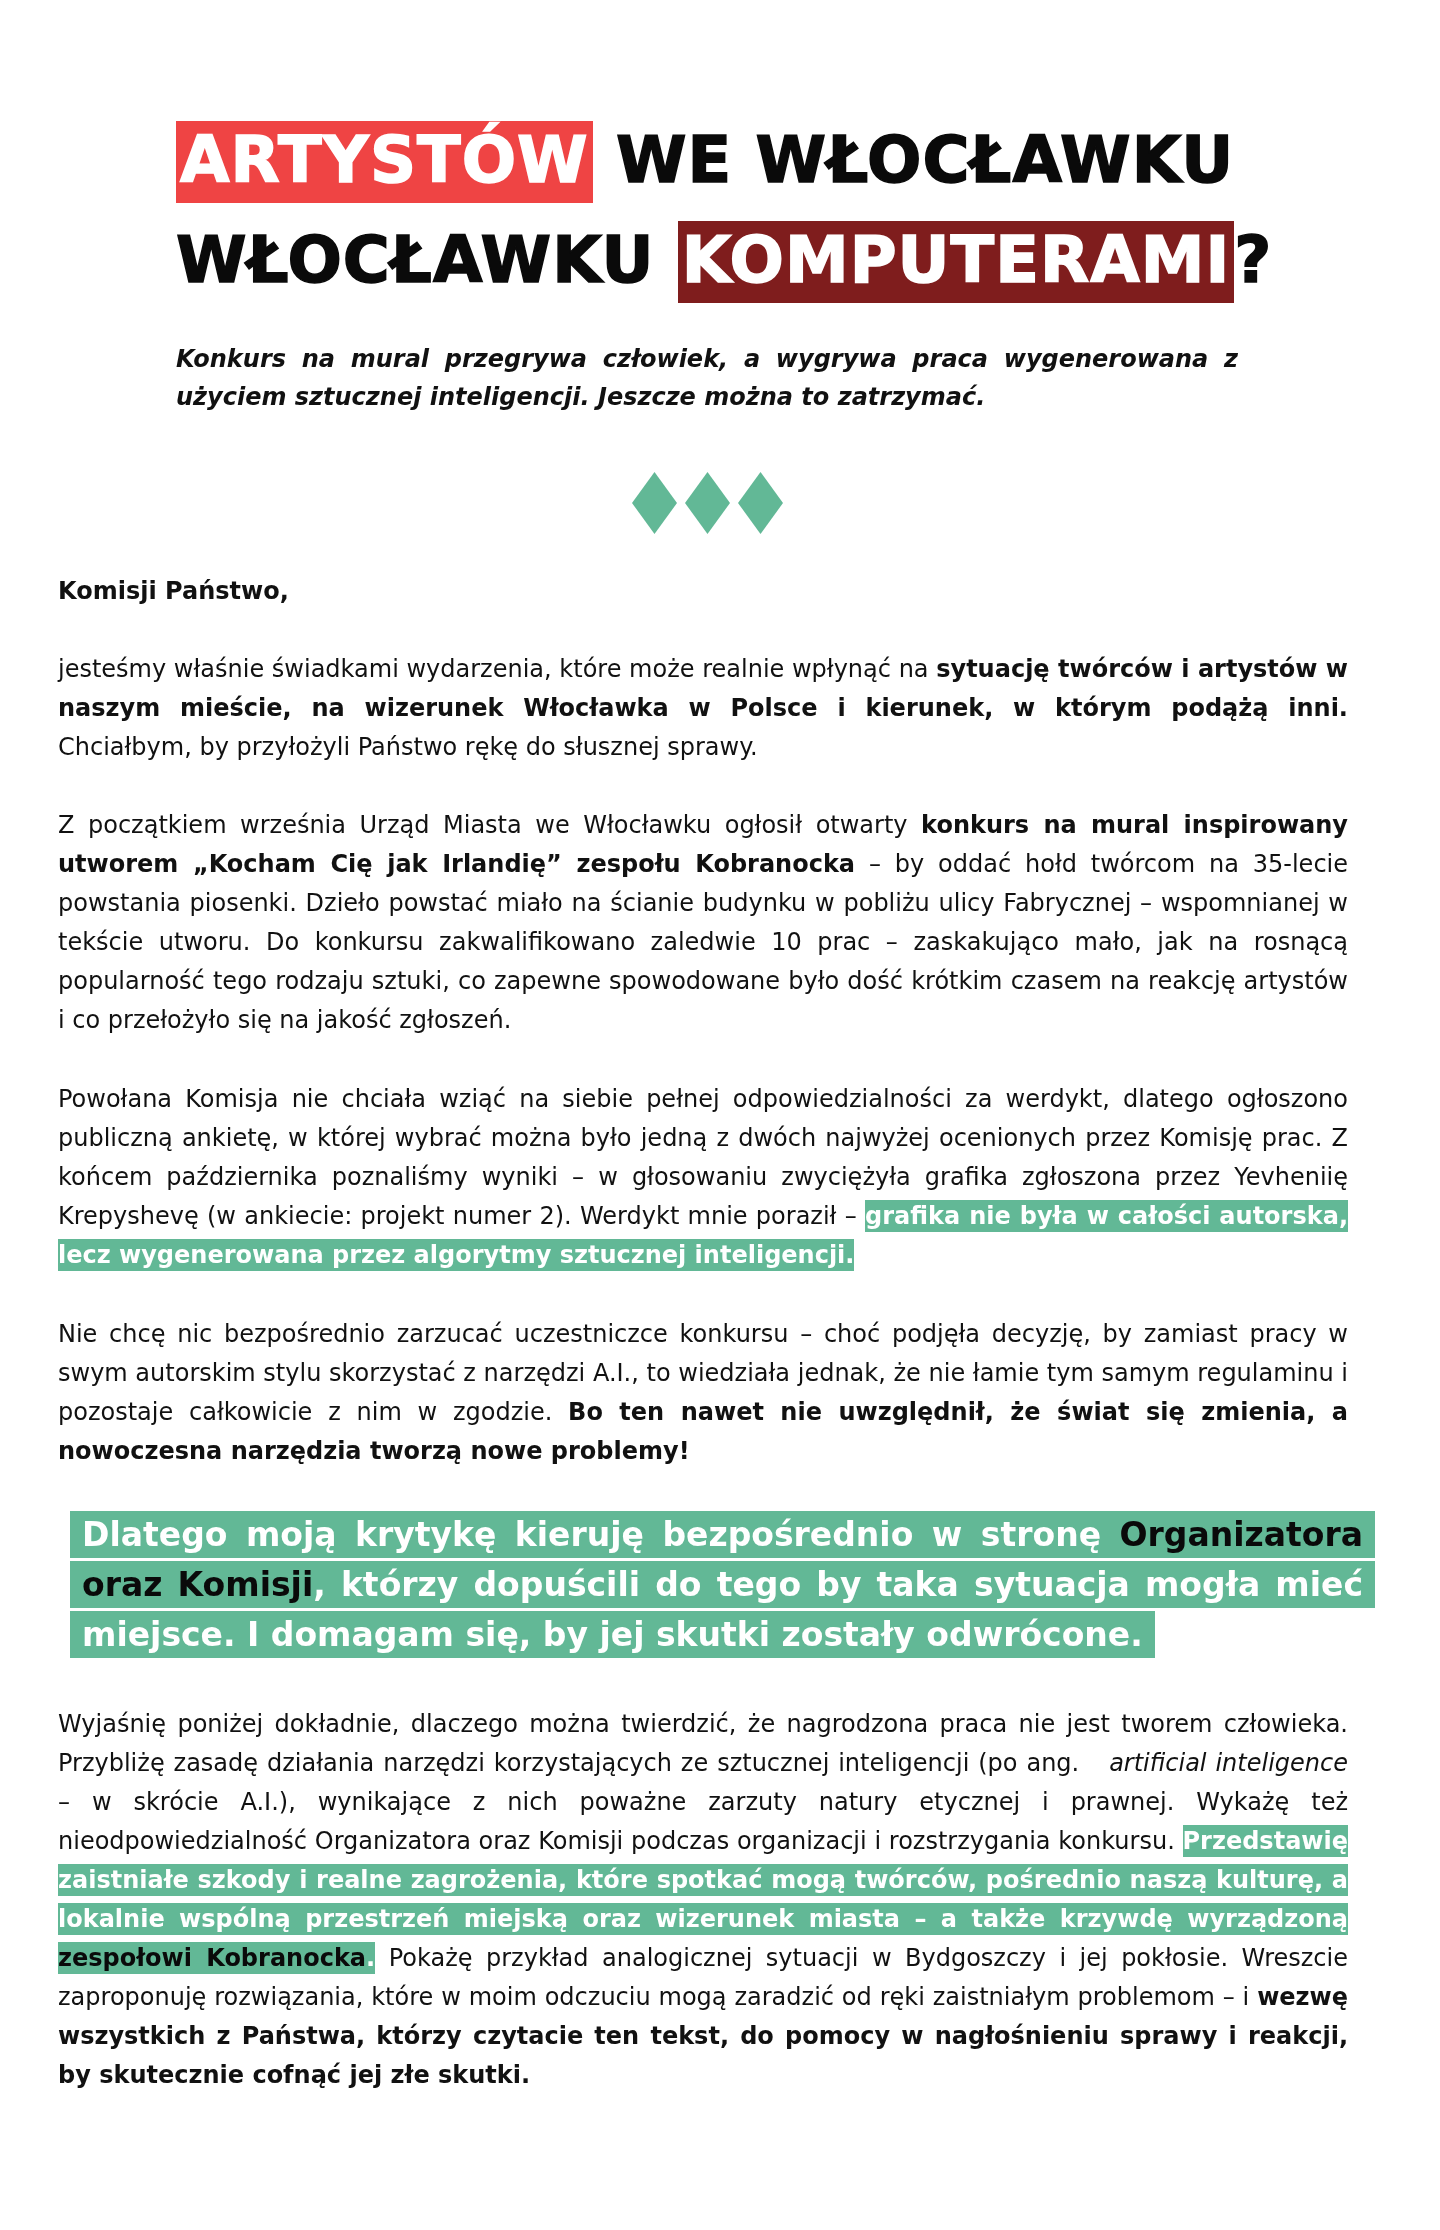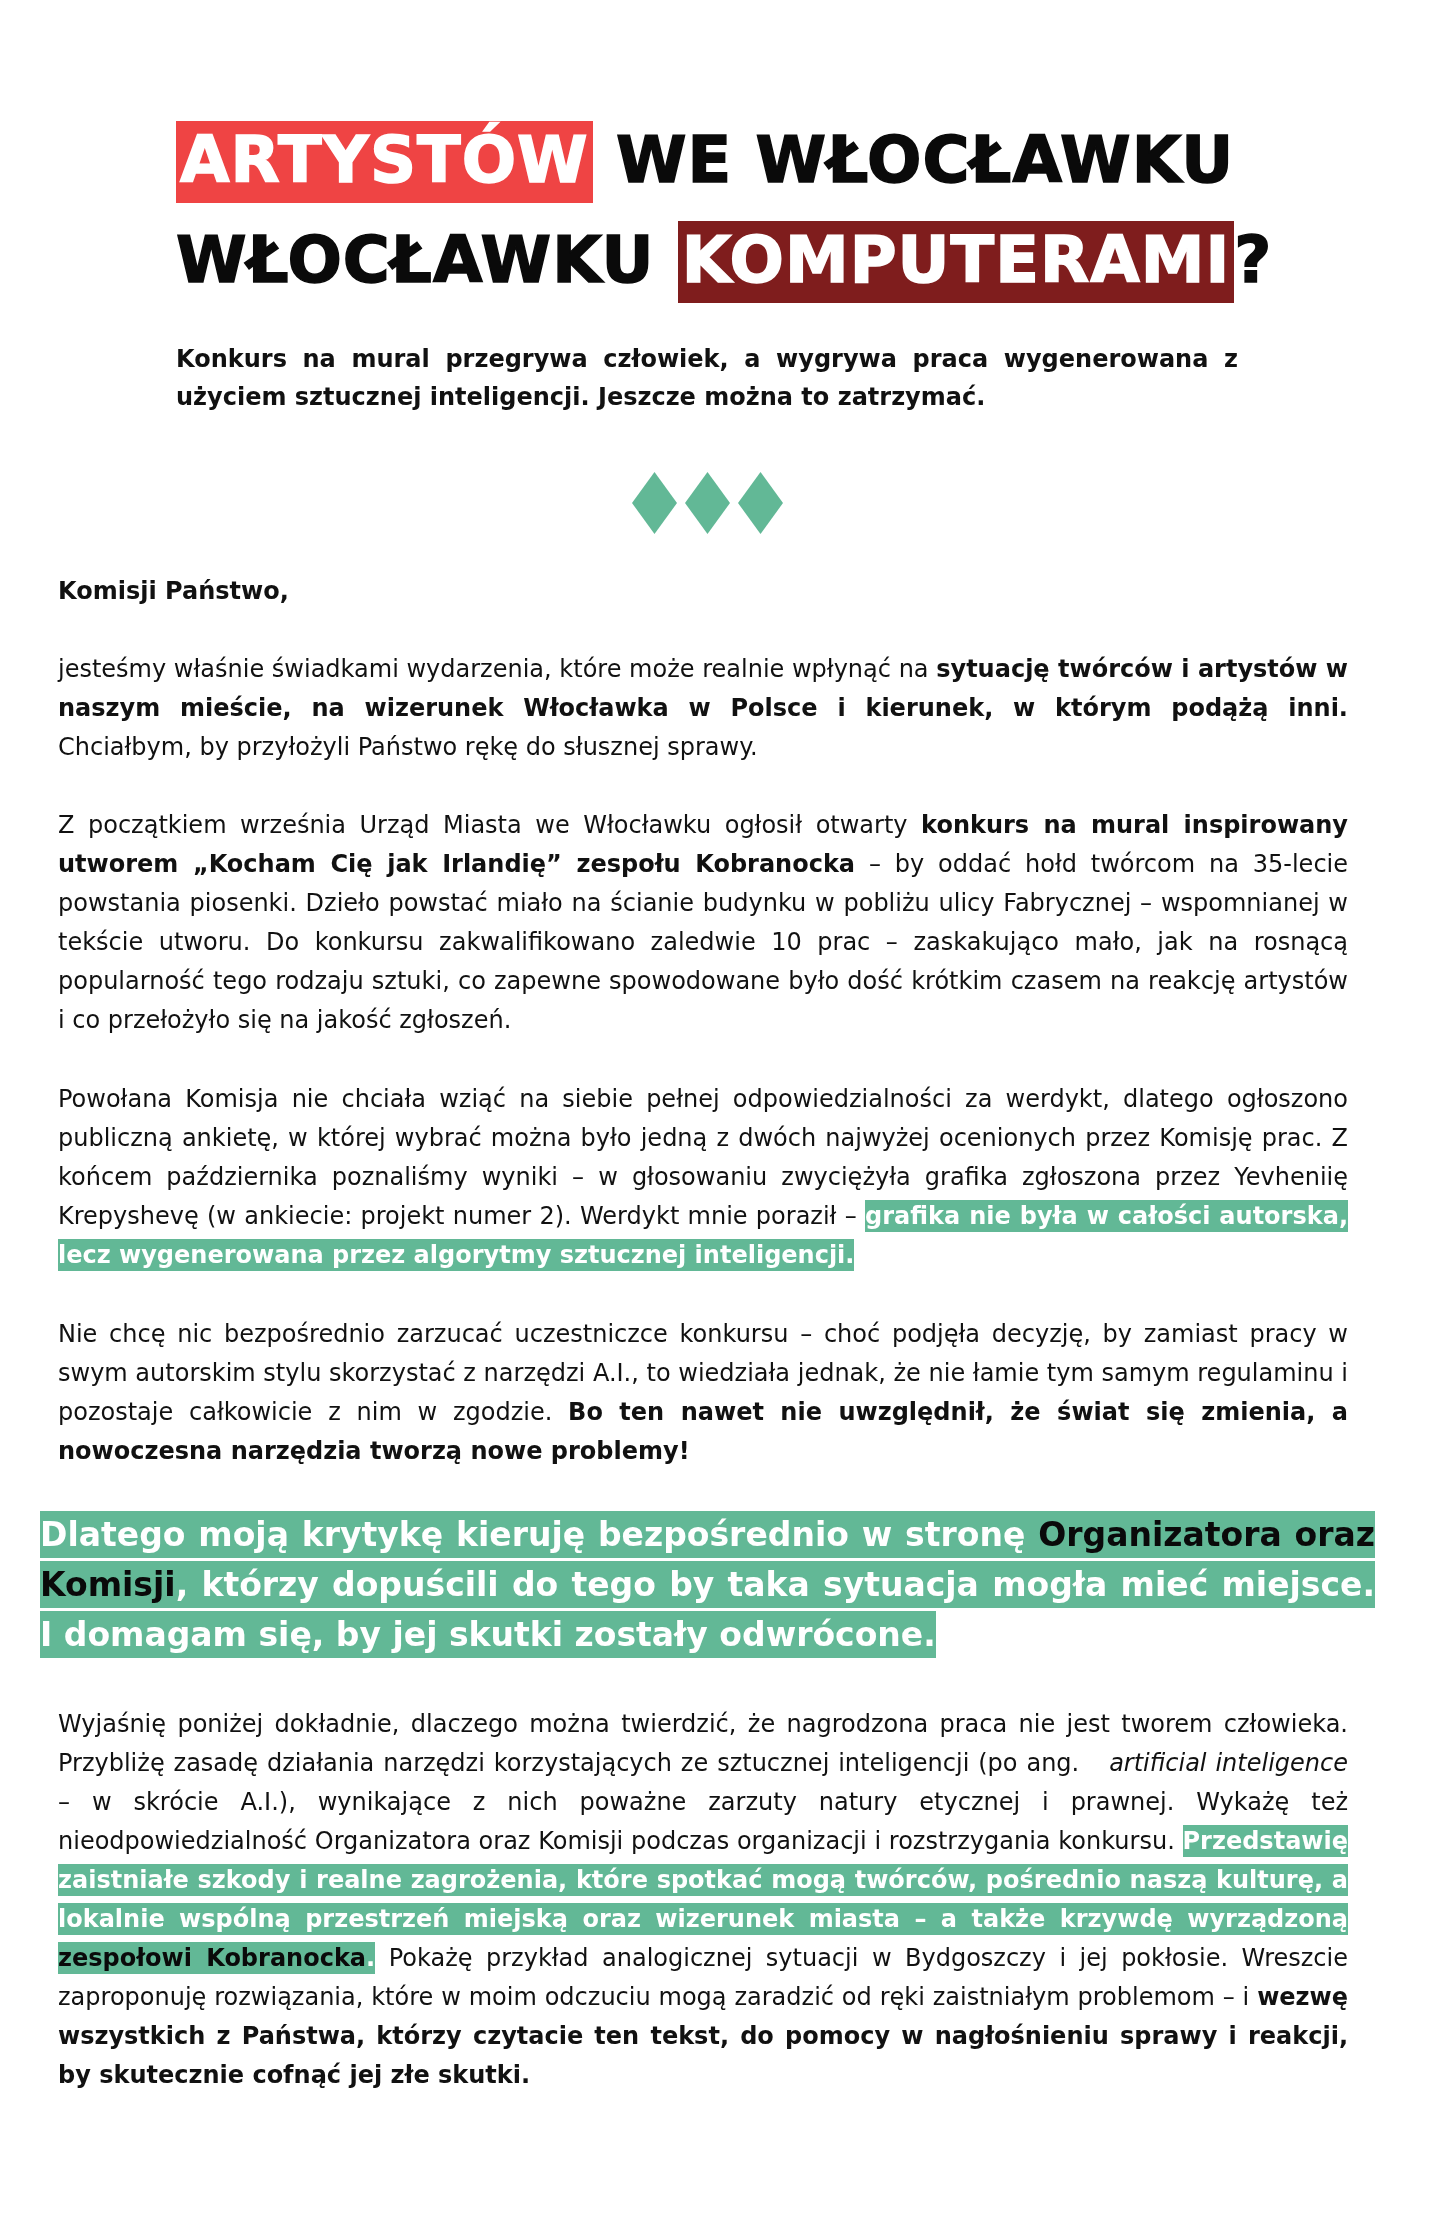--- a/index.html
+++ b/index.html
@@ -47,20 +47,21 @@
       position: absolute;
       left: 176px;
       top: 316px;
       width: 1062px;
       font-family: "DejaVu Sans", sans-serif;
       font-weight: bold;
       font-size: 24px;
       line-height: 38px;
       text-align: justify;
       color: #111;
+      font-style: italic;
     }
     .diamonds {
       position: absolute;
       left: 632px;
       top: 472px;
       display: flex;
       gap: 8px;
     }
     .diamond {
       width: 45px;
@@ -106,21 +107,22 @@
       top: 1510px;
       width: 1335px;
       font-family: "DejaVu Sans", sans-serif;
       font-weight: bold;
       font-size: 33px;
       line-height: 50px;
       text-align: justify;
       margin: 0;
     }
     .callout .mark-green {
-      padding: 4px 0;
+      padding: 4px 12px;
+      margin-left: 30px;
     }
     i { font-style: italic; margin-left: 21px; }
   </style>
 </head>
 <body>
 
 <div class="title-block">
   <div class="title-line"><span class="hl-yellow">ARTYSTÓW</span><span> WE WŁOCŁAWKU</span></div>
   <div class="title-line"><span>WŁOCŁAWKU </span><span class="hl-green">KOMPUTERAMI</span><span>?</span></div>
 </div>

